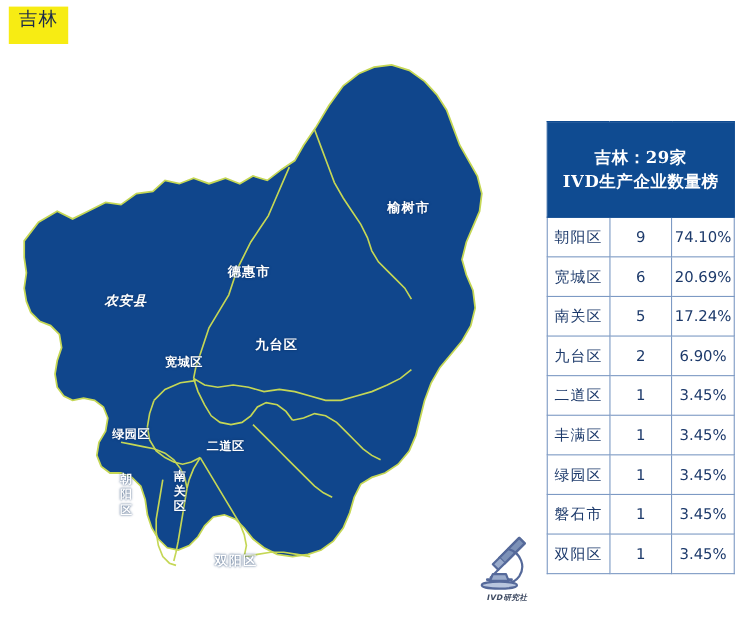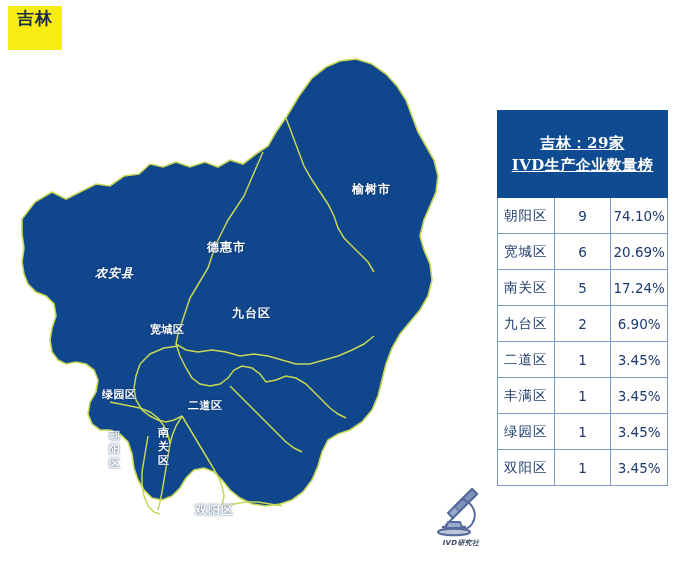--- a/index.html
+++ b/index.html
@@ -11,24 +11,24 @@
     position:relative;overflow:hidden;
   }
   #root{position:relative;width:683px;height:570px;}
 
   
   .title-wrap{position:absolute;left:8px;top:6px;}
   .title-badge{
     display:inline-block;
     background:#f7ec13;
     color:#1b2a4a;
-    font-weight:bold;
+    font-weight:normal;
     font-size:17px;
     line-height:19px;
-    padding:3px 9px 22px 9px;
+    padding:3px 9px 12px 9px;
     letter-spacing:1px;
     font-family:"DejaVu Sans","Liberation Sans",sans-serif;
   }
 
   
   .map-area{position:absolute;left:0;top:34px;width:495px;height:536px;}
   .map-svg{position:absolute;left:0;top:0;width:495px;height:536px;}
 
   .map-label{
     position:absolute;
@@ -78,21 +78,20 @@
   .rank-head{
     background:#0f4b91;
     border:1px solid #0f4b91 !important;
     color:#ffffff;
     height:86px;
     font-family:"DejaVu Serif","Liberation Serif",serif;
     font-weight:bold;
     font-size:15px;
     line-height:22px;
     letter-spacing:.5px;
-    text-decoration:underline;
   }
   .rank-head .l1{display:block;}
   .rank-head .l2{display:block;}
   .rank-table td{
     height:35px;
     color:#1d3a6b;
     font-size:13.5px;
     font-family:"DejaVu Sans","Liberation Sans",sans-serif;
     background:#ffffff;
   }
@@ -238,20 +237,25 @@
           <td class="c-name">丰满区</td>
           <td class="c-count">1</td>
           <td class="c-pct">3.45%</td>
         </tr>
         <tr>
           <td class="c-name">绿园区</td>
           <td class="c-count">1</td>
           <td class="c-pct">3.45%</td>
         </tr>
         <tr>
+          <td class="c-name">磐石市</td>
+          <td class="c-count">1</td>
+          <td class="c-pct">3.45%</td>
+        </tr>
+        <tr>
           <td class="c-name">双阳区</td>
           <td class="c-count">1</td>
           <td class="c-pct">3.45%</td>
         </tr>
       </tbody>
   </table>
 
 </div>
 
 </body></html>

